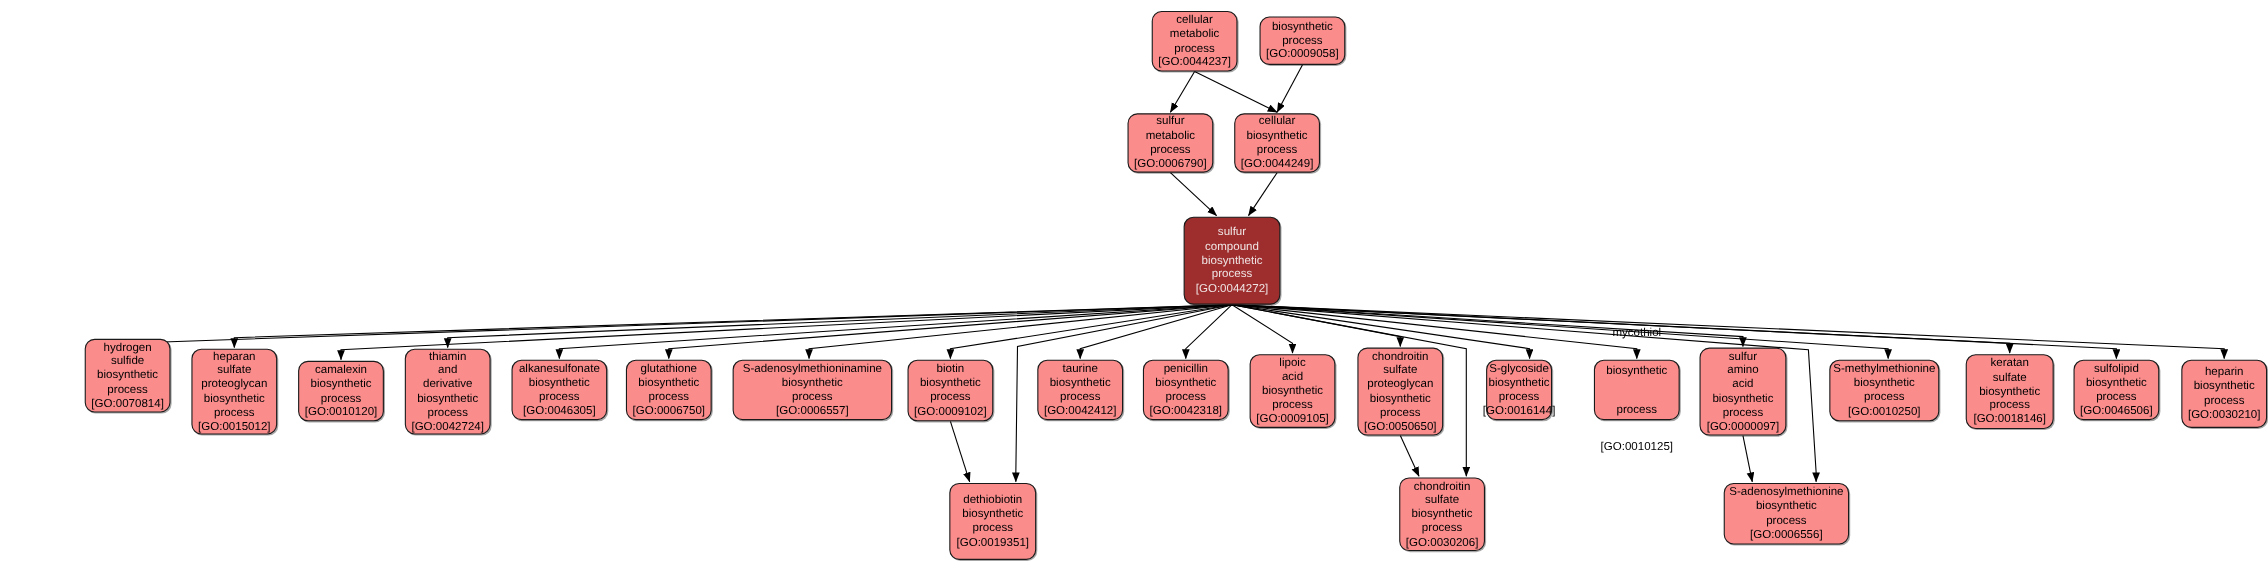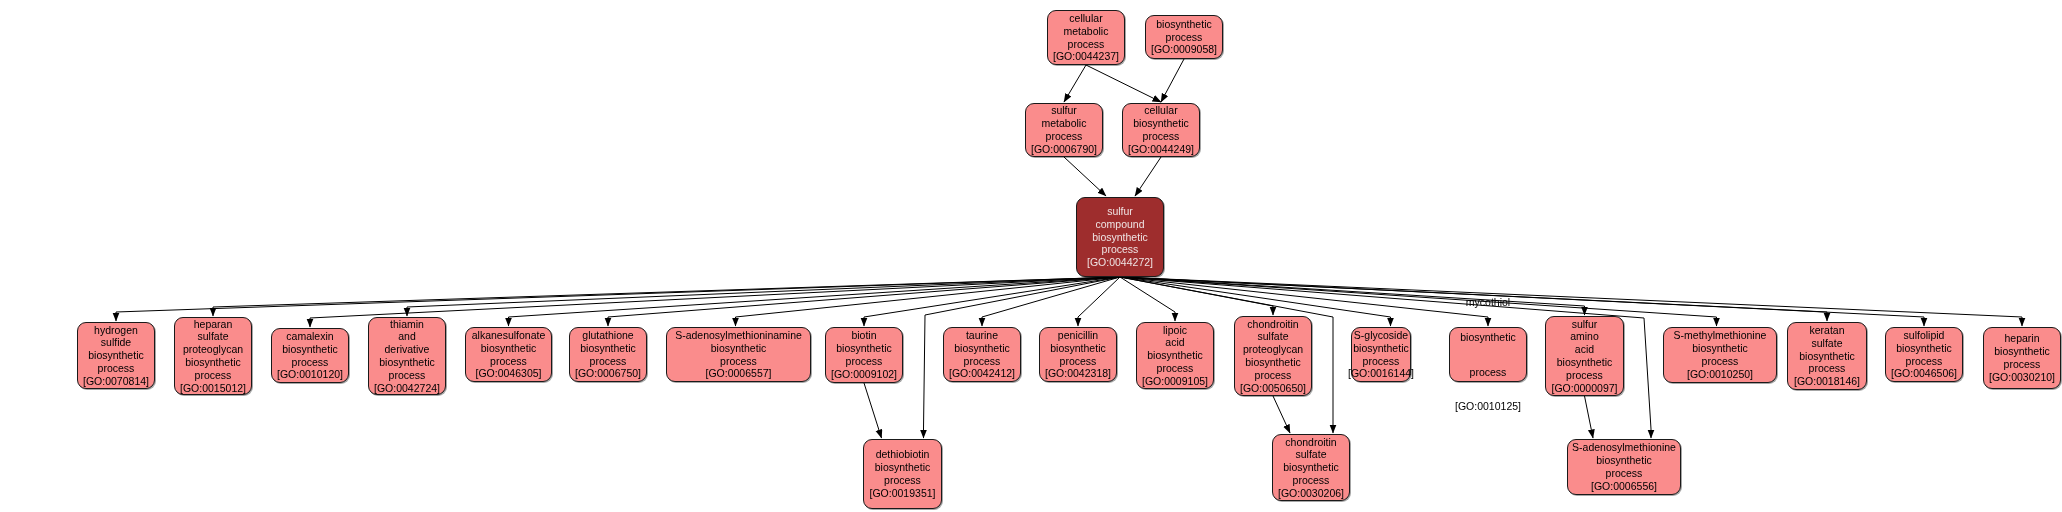--- a/index.html
+++ b/index.html
@@ -96,21 +96,21 @@
       <div class="ln">process</div>
       <div class="ln">[GO:0044249]</div>
     </div>
     <div class="node selected" style="left: 1038px; top: 197px; width: 88px; height: 80px;">
       <div class="ln">sulfur</div>
       <div class="ln">compound</div>
       <div class="ln">biosynthetic</div>
       <div class="ln">process</div>
       <div class="ln">[GO:0044272]</div>
     </div>
-    <div class="node" style="left: 39px; top: 322px; width: 78px; height: 67px;">
+    <div class="node" style="left: 39px; top: 308px; width: 78px; height: 67px;">
       <div class="ln">hydrogen</div>
       <div class="ln">sulfide</div>
       <div class="ln">biosynthetic</div>
       <div class="ln">process</div>
       <div class="ln">[GO:0070814]</div>
     </div>
     <div class="node" style="left: 136px; top: 317px; width: 78px; height: 78px;">
       <div class="ln">heparan</div>
       <div class="ln">sulfate</div>
       <div class="ln">proteoglycan</div>
@@ -196,21 +196,21 @@
       <div class="ln">[GO:0010125]</div>
     </div>
     <div class="node" style="left: 1507px; top: 316px; width: 79px; height: 80px;">
       <div class="ln">sulfur</div>
       <div class="ln">amino</div>
       <div class="ln">acid</div>
       <div class="ln">biosynthetic</div>
       <div class="ln">process</div>
       <div class="ln">[GO:0000097]</div>
     </div>
-    <div class="node" style="left: 1625px; top: 327px; width: 114px; height: 56px;">
+    <div class="node" style="left: 1625px; top: 327px; width: 100px; height: 56px;">
       <div class="ln">S-methylmethionine</div>
       <div class="ln">biosynthetic</div>
       <div class="ln">process</div>
       <div class="ln">[GO:0010250]</div>
     </div>
     <div class="node" style="left: 1749px; top: 322px; width: 80px; height: 68px; text-align: right;">
       <div class="ln">keratan</div>
       <div class="ln">sulfate</div>
       <div class="ln">biosynthetic</div>
       <div class="ln">process</div>

